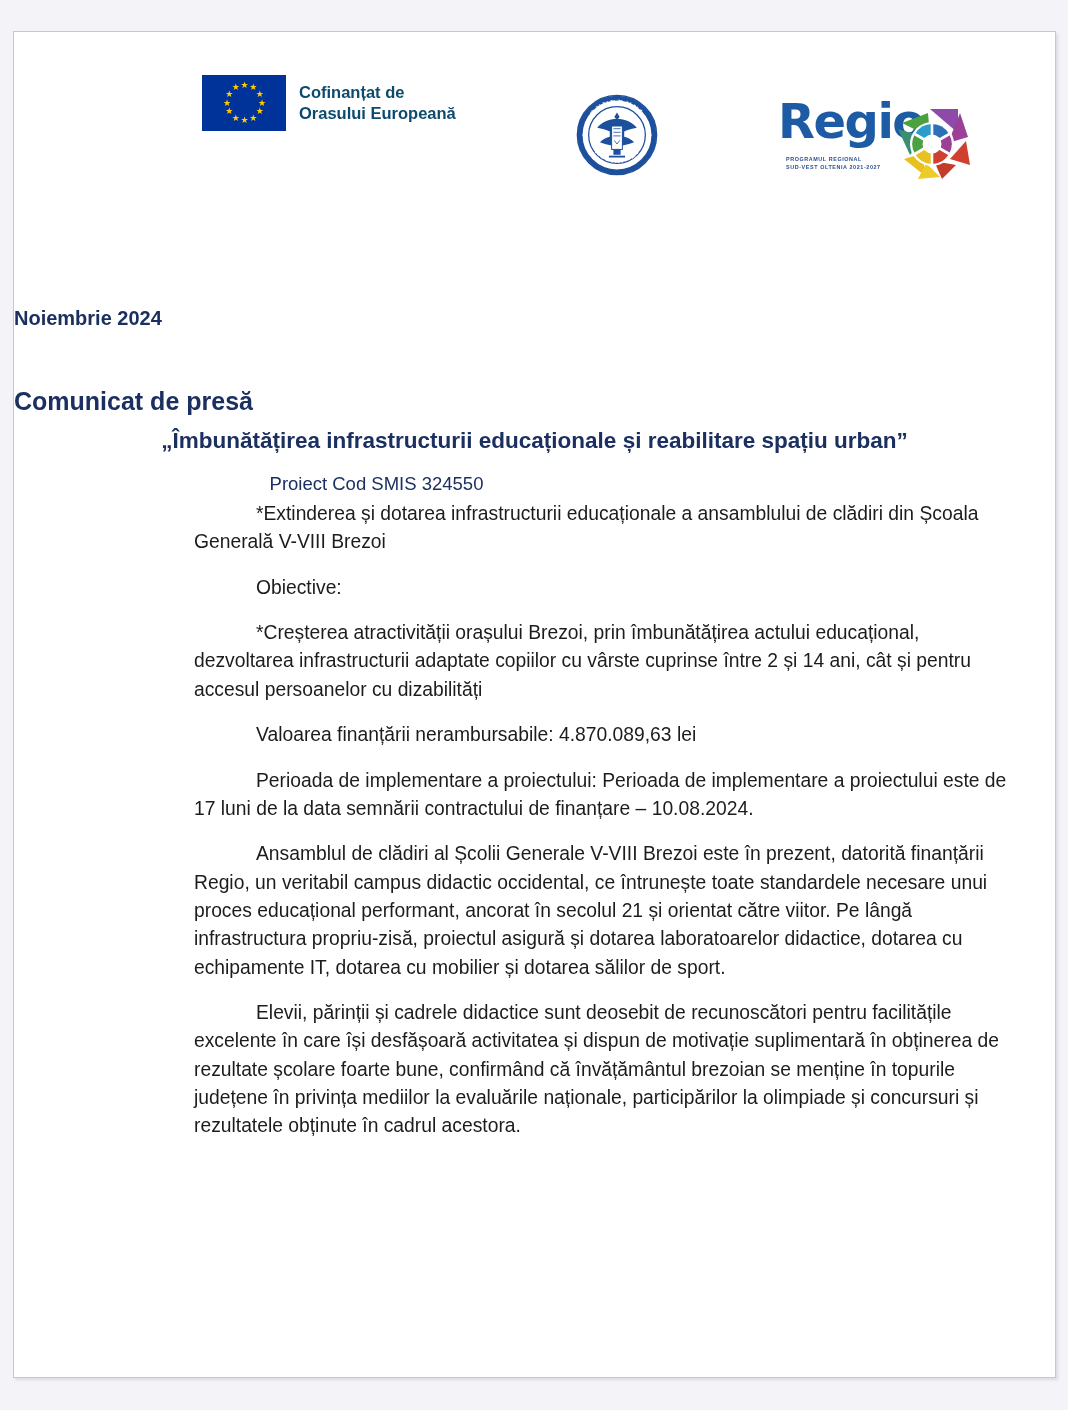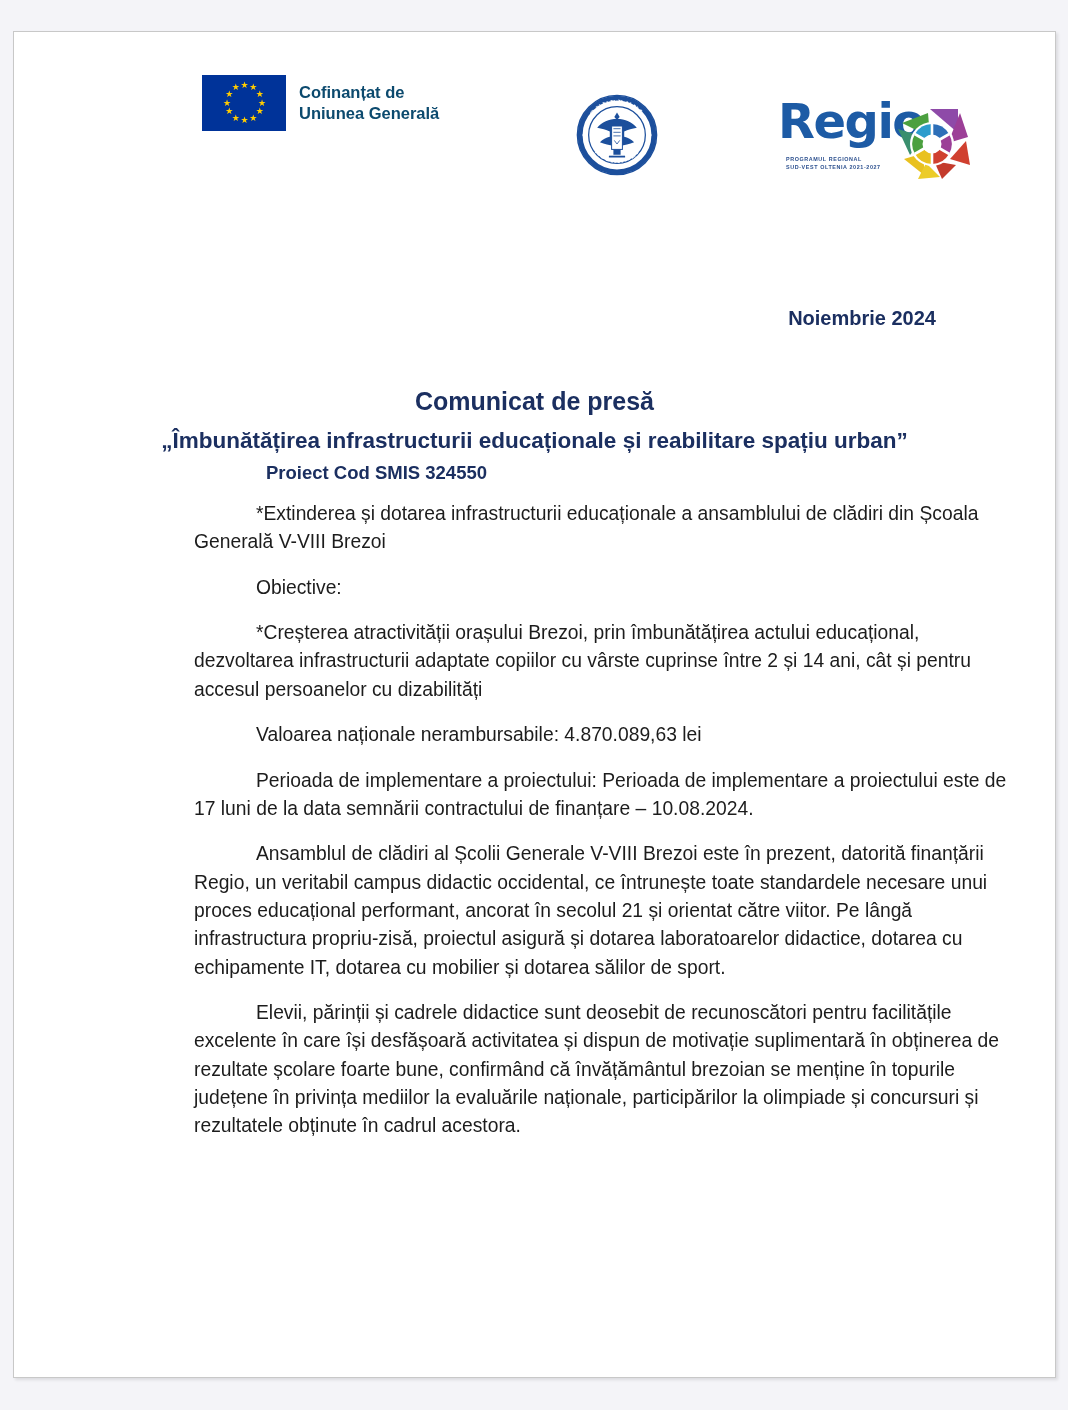--- a/index.html
+++ b/index.html
@@ -117,57 +117,55 @@
   .content {
     position: relative;
     padding: 0 18px 0 0;
   }
 
   .date-line {
     position: absolute;
     left: 0;
     top: 170px;
     width: 922px;
-    text-align: right;
     color: #1b2f60;
     font-size: 20px;
     font-weight: bold;
   }
 
   .title-main {
     position: absolute;
     left: 0;
     top: 233px;
     width: 1041px;
-    text-align: center;
     color: #1b2f60;
     font-size: 25px;
     font-weight: bold;
   }
 
   .title-sub {
     position: absolute;
     left: 0;
     top: 272px;
     width: 1041px;
     text-align: center;
     color: #1b2f60;
     font-size: 22.5px;
     font-weight: bold;
   }
 
   .title-smis {
     position: absolute;
     left: 0;
-    top: 325px;
+    top: 336px;
     width: 725px;
     text-align: center;
     color: #1b2f60;
     font-size: 18.5px;
-    font-weight: bold;
+    font-weight: normal;
   }
 
   .body-text {
     position: absolute;
     left: 180px;
     top: 363px;
     width: 822px;
     color: #1c1c1c;
     font-size: 19.3px;
     line-height: 1.47;
@@ -194,21 +192,21 @@
           <span class="eu-star" style="left: 47.25px; top: 39.6554px; color: rgb(255, 204, 0);">★</span>
           <span class="eu-star" style="left: 38.5px; top: 42px; color: rgb(255, 204, 0);">★</span>
           <span class="eu-star" style="left: 29.75px; top: 39.6554px; color: rgb(255, 204, 0);">★</span>
           <span class="eu-star" style="left: 23.3446px; top: 33.25px; color: rgb(255, 204, 0);">★</span>
           <span class="eu-star" style="left: 21px; top: 24.5px; color: rgb(255, 204, 0);">★</span>
           <span class="eu-star" style="left: 23.3446px; top: 15.75px; color: rgb(255, 204, 0);">★</span>
           <span class="eu-star" style="left: 29.75px; top: 9.34456px; color: rgb(255, 204, 0);">★</span>
         </div>
       <div class="eu-text">
         <div>Cofinanțat de</div>
-        <div>Uniunea Generală</div>
+        <div>Orasului Europeană</div>
       </div>
     </div>
 
     <div class="ro-seal">
       <svg viewBox="0 0 100 100" width="90" height="90" aria-hidden="true">
         <defs>
           <path id="arcTop" d="M 17 50 A 33 33 0 0 1 83 50"></path>
           <path id="arcBot" d="M 19 50 A 31 31 0 0 0 81 50"></path>
         </defs>
         <circle cx="50" cy="50" r="44" fill="#ffffff" stroke="#1c4f9c" stroke-width="1.6"></circle>
@@ -279,20 +277,20 @@
     <h1 class="title-main">Comunicat de presă</h1>
 
     <h2 class="title-sub">„Îmbunătățirea infrastructurii educaționale și reabilitare spațiu urban”</h2>
 
     <div class="title-smis">Proiect Cod SMIS 324550</div>
 
     <div class="body-text" id="body-text">
         <p>*Extinderea și dotarea infrastructurii educaționale a ansamblului de clădiri din Școala Generală V-VIII Brezoi</p>
         <p>Obiective:</p>
         <p>*Creșterea atractivității orașului Brezoi, prin îmbunătățirea actului educațional, dezvoltarea infrastructurii adaptate copiilor cu vârste cuprinse între 2 și 14 ani, cât și pentru accesul persoanelor cu dizabilități</p>
-        <p>Valoarea naționale nerambursabile: 4.870.089,63 lei</p>
+        <p>Valoarea finanțării nerambursabile: 4.870.089,63 lei</p>
         <p>Perioada de implementare a proiectului: Perioada de implementare a proiectului este de 17 luni de la data semnării contractului de finanțare – 10.08.2024.</p>
         <p>Ansamblul de clădiri al Școlii Generale V-VIII Brezoi este în prezent, datorită finanțării Regio, un veritabil campus didactic occidental, ce întrunește toate standardele necesare unui proces educațional performant, ancorat în secolul 21 și orientat către viitor. Pe lângă infrastructura propriu-zisă, proiectul asigură și dotarea laboratoarelor didactice, dotarea cu echipamente IT, dotarea cu mobilier și dotarea sălilor de sport.</p>
         <p>Elevii, părinții și cadrele didactice sunt deosebit de recunoscători pentru facilitățile excelente în care își desfășoară activitatea și dispun de motivație suplimentară în obținerea de rezultate școlare foarte bune, confirmând că învățământul brezoian se menține în topurile județene în privința mediilor la evaluările naționale, participărilor la olimpiade și concursuri și rezultatele obținute în cadrul acestora.</p>
       </div>
 
   </div>
 </div>
 
 </body></html>

